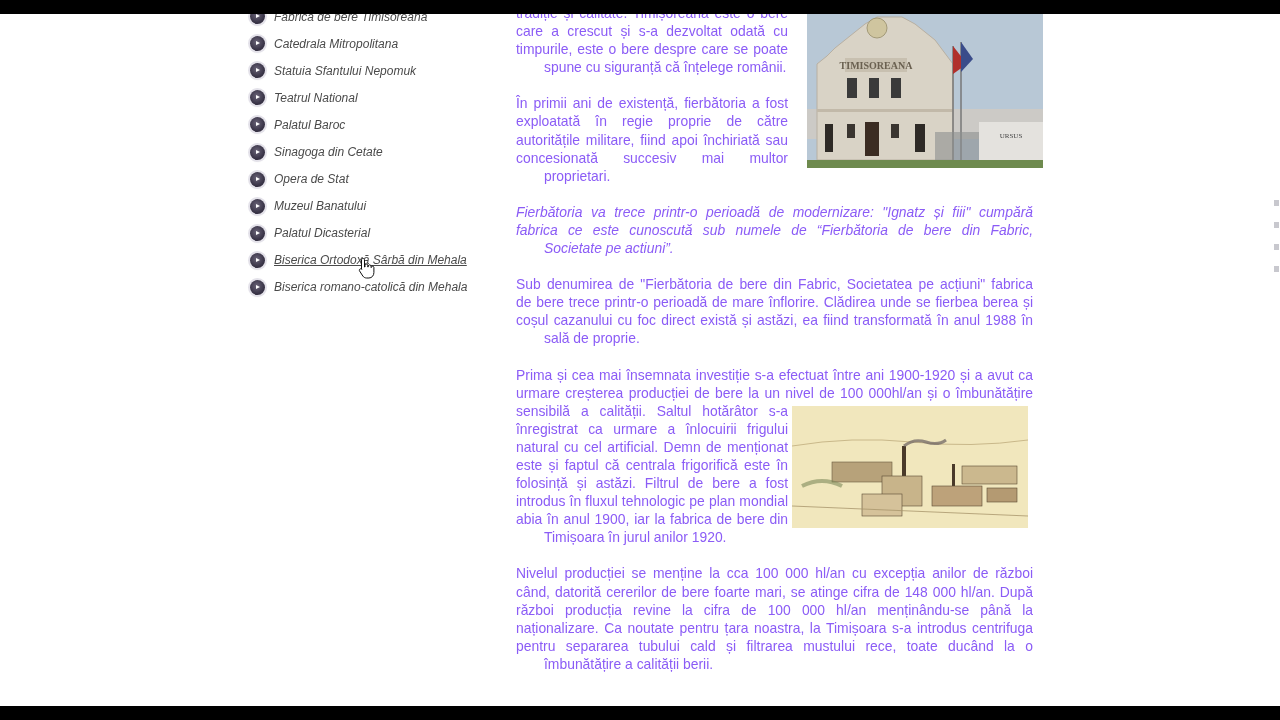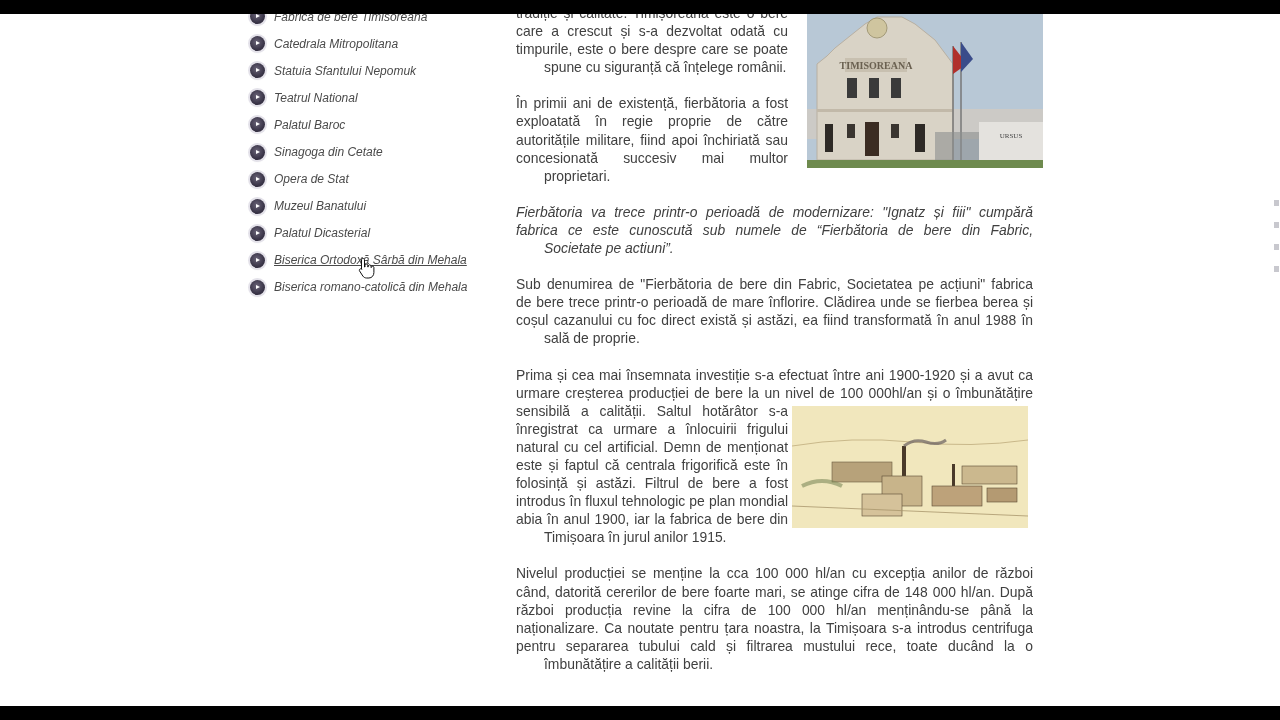--- a/index.html
+++ b/index.html
@@ -28,21 +28,21 @@
     border-left:4px solid #ffffff; border-top:2.5px solid transparent; border-bottom:2.5px solid transparent;
   }
   .sidebar-link {
     margin-left:9px; font-size:12px; color:#4a4a4a; white-space:nowrap; text-decoration:none;
   }
   .sidebar-link.hover { text-decoration:underline; }
 
   .cursor { position:absolute; left:358px; top:257px; z-index:4; }
 
   
-  .article { position:absolute; left:516px; top:0; width:517px; font-size:13.9px; line-height:18.1px; color:#404040; }
+  .article { position:absolute; left:516px; top:0; width:517px; font-size:13.9px; line-height:18.1px; color:#8b5cf6; }
   .article p { margin:0; text-align:justify; }
   .line { display:block; text-align:justify; text-align-last:justify; white-space:nowrap; overflow:hidden; }
   .line.last { text-align-last:left;margin-left:28px; }
   .narrow { width:272px; }
   .wide { width:517px; }
 
   .photo-building {
     position:absolute; left:807px; top:14px; width:236px; height:154px; overflow:hidden;
     background:linear-gradient(180deg,#a9bfd2 0%,#c7d0d8 45%,#d9cfc4 70%,#9a9a92 100%);
     text-decoration:underline;
@@ -139,21 +139,21 @@
   <p style="margin-top:18px;">
     <span class="line wide">Prima și cea mai însemnata investiție s-a efectuat între ani 1900-1920 și a avut ca</span>
     <span class="line wide">urmare creșterea producției de bere la un nivel de 100 000hl/an și o îmbunătățire</span>
     <span class="line narrow">sensibilă a calității. Saltul hotărâtor s-a</span>
     <span class="line narrow">înregistrat ca urmare a înlocuirii frigului</span>
     <span class="line narrow">natural cu cel artificial. Demn de menționat</span>
     <span class="line narrow">este și faptul că centrala frigorifică este în</span>
     <span class="line narrow">folosință și astăzi. Filtrul de bere a fost</span>
     <span class="line narrow">introdus în fluxul tehnologic pe plan mondial</span>
     <span class="line narrow">abia în anul 1900, iar la fabrica de bere din</span>
-    <span class="line narrow last">Timișoara în jurul anilor 1915.</span>
+    <span class="line narrow last">Timișoara în jurul anilor 1920.</span>
   </p>
   <p style="margin-top:18px;">
     <span class="line wide">Nivelul producției se menține la cca 100 000 hl/an cu excepția anilor de război</span>
     <span class="line wide">când, datorită cererilor de bere foarte mari, se atinge cifra de 148 000 hl/an. După</span>
     <span class="line wide">război producția revine la cifra de 100 000 hl/an menținându-se până la</span>
     <span class="line wide">naționalizare. Ca noutate pentru țara noastra, la Timișoara s-a introdus centrifuga</span>
     <span class="line wide">pentru separarea tubului cald și filtrarea mustului rece, toate ducând la o</span>
     <span class="line wide last">îmbunătățire a calității berii.</span>
   </p>
 </div>

